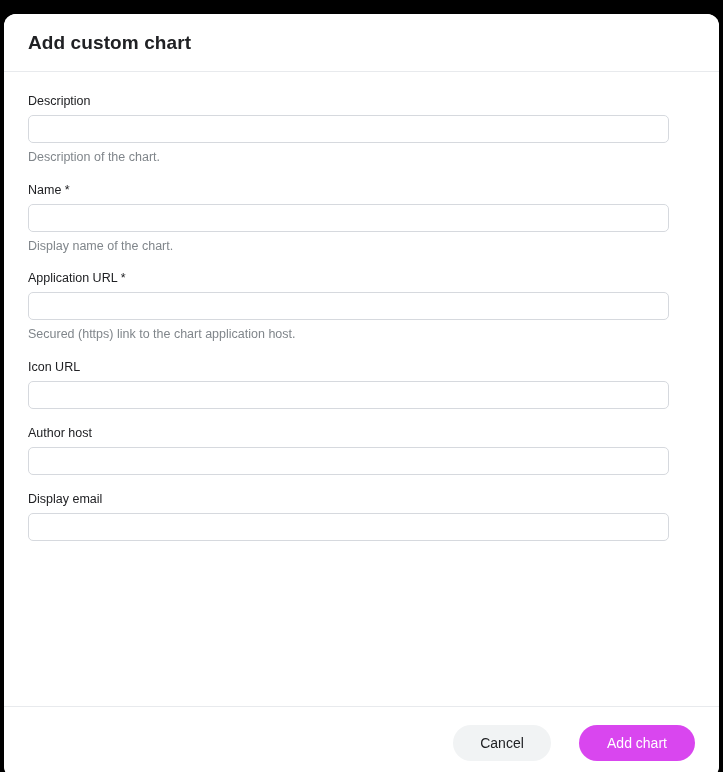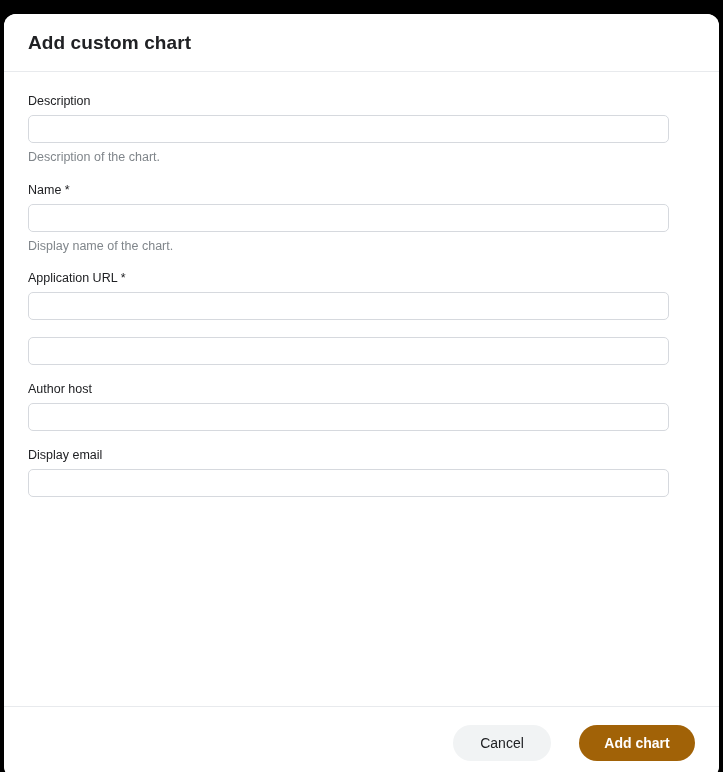--- a/index.html
+++ b/index.html
@@ -109,24 +109,24 @@
     height: 36px;
     line-height: 36px;
     padding: 0 22px;
   }
   .btn-cancel {
     background: #f1f3f4;
     color: #202124;
     min-width: 98px;
   }
   .btn-primary {
-    background: #a16207;
+    background: #d946ef;
     color: #ffffff;
     min-width: 116px;
-    font-weight: bold;
+    font-weight: normal;
   }
 </style>
 </head>
 <body>
 
 <div class="dialog">
 
   <div class="dialog-header">
     <div class="dialog-title">Add custom chart</div>
   </div>
@@ -141,23 +141,25 @@
 
     <div class="field">
       <label class="field-label">Name *</label>
       <input class="field-input" type="text" placeholder="" style="">
       <div class="field-help">Display name of the chart.</div>
     </div>
 
     <div class="field">
       <label class="field-label">Application URL *</label>
       <input class="field-input" type="text" placeholder="" style="">
+      <div class="field-help">Secured (https) link to the chart application host.</div>
     </div>
 
     <div class="field">
+      <label class="field-label">Icon URL</label>
       <input class="field-input" type="text" placeholder="" style="">
     </div>
 
     <div class="field">
       <label class="field-label">Author host</label>
       <input class="field-input" type="text" placeholder="" style="">
     </div>
 
     <div class="field">
       <label class="field-label">Display email</label>

